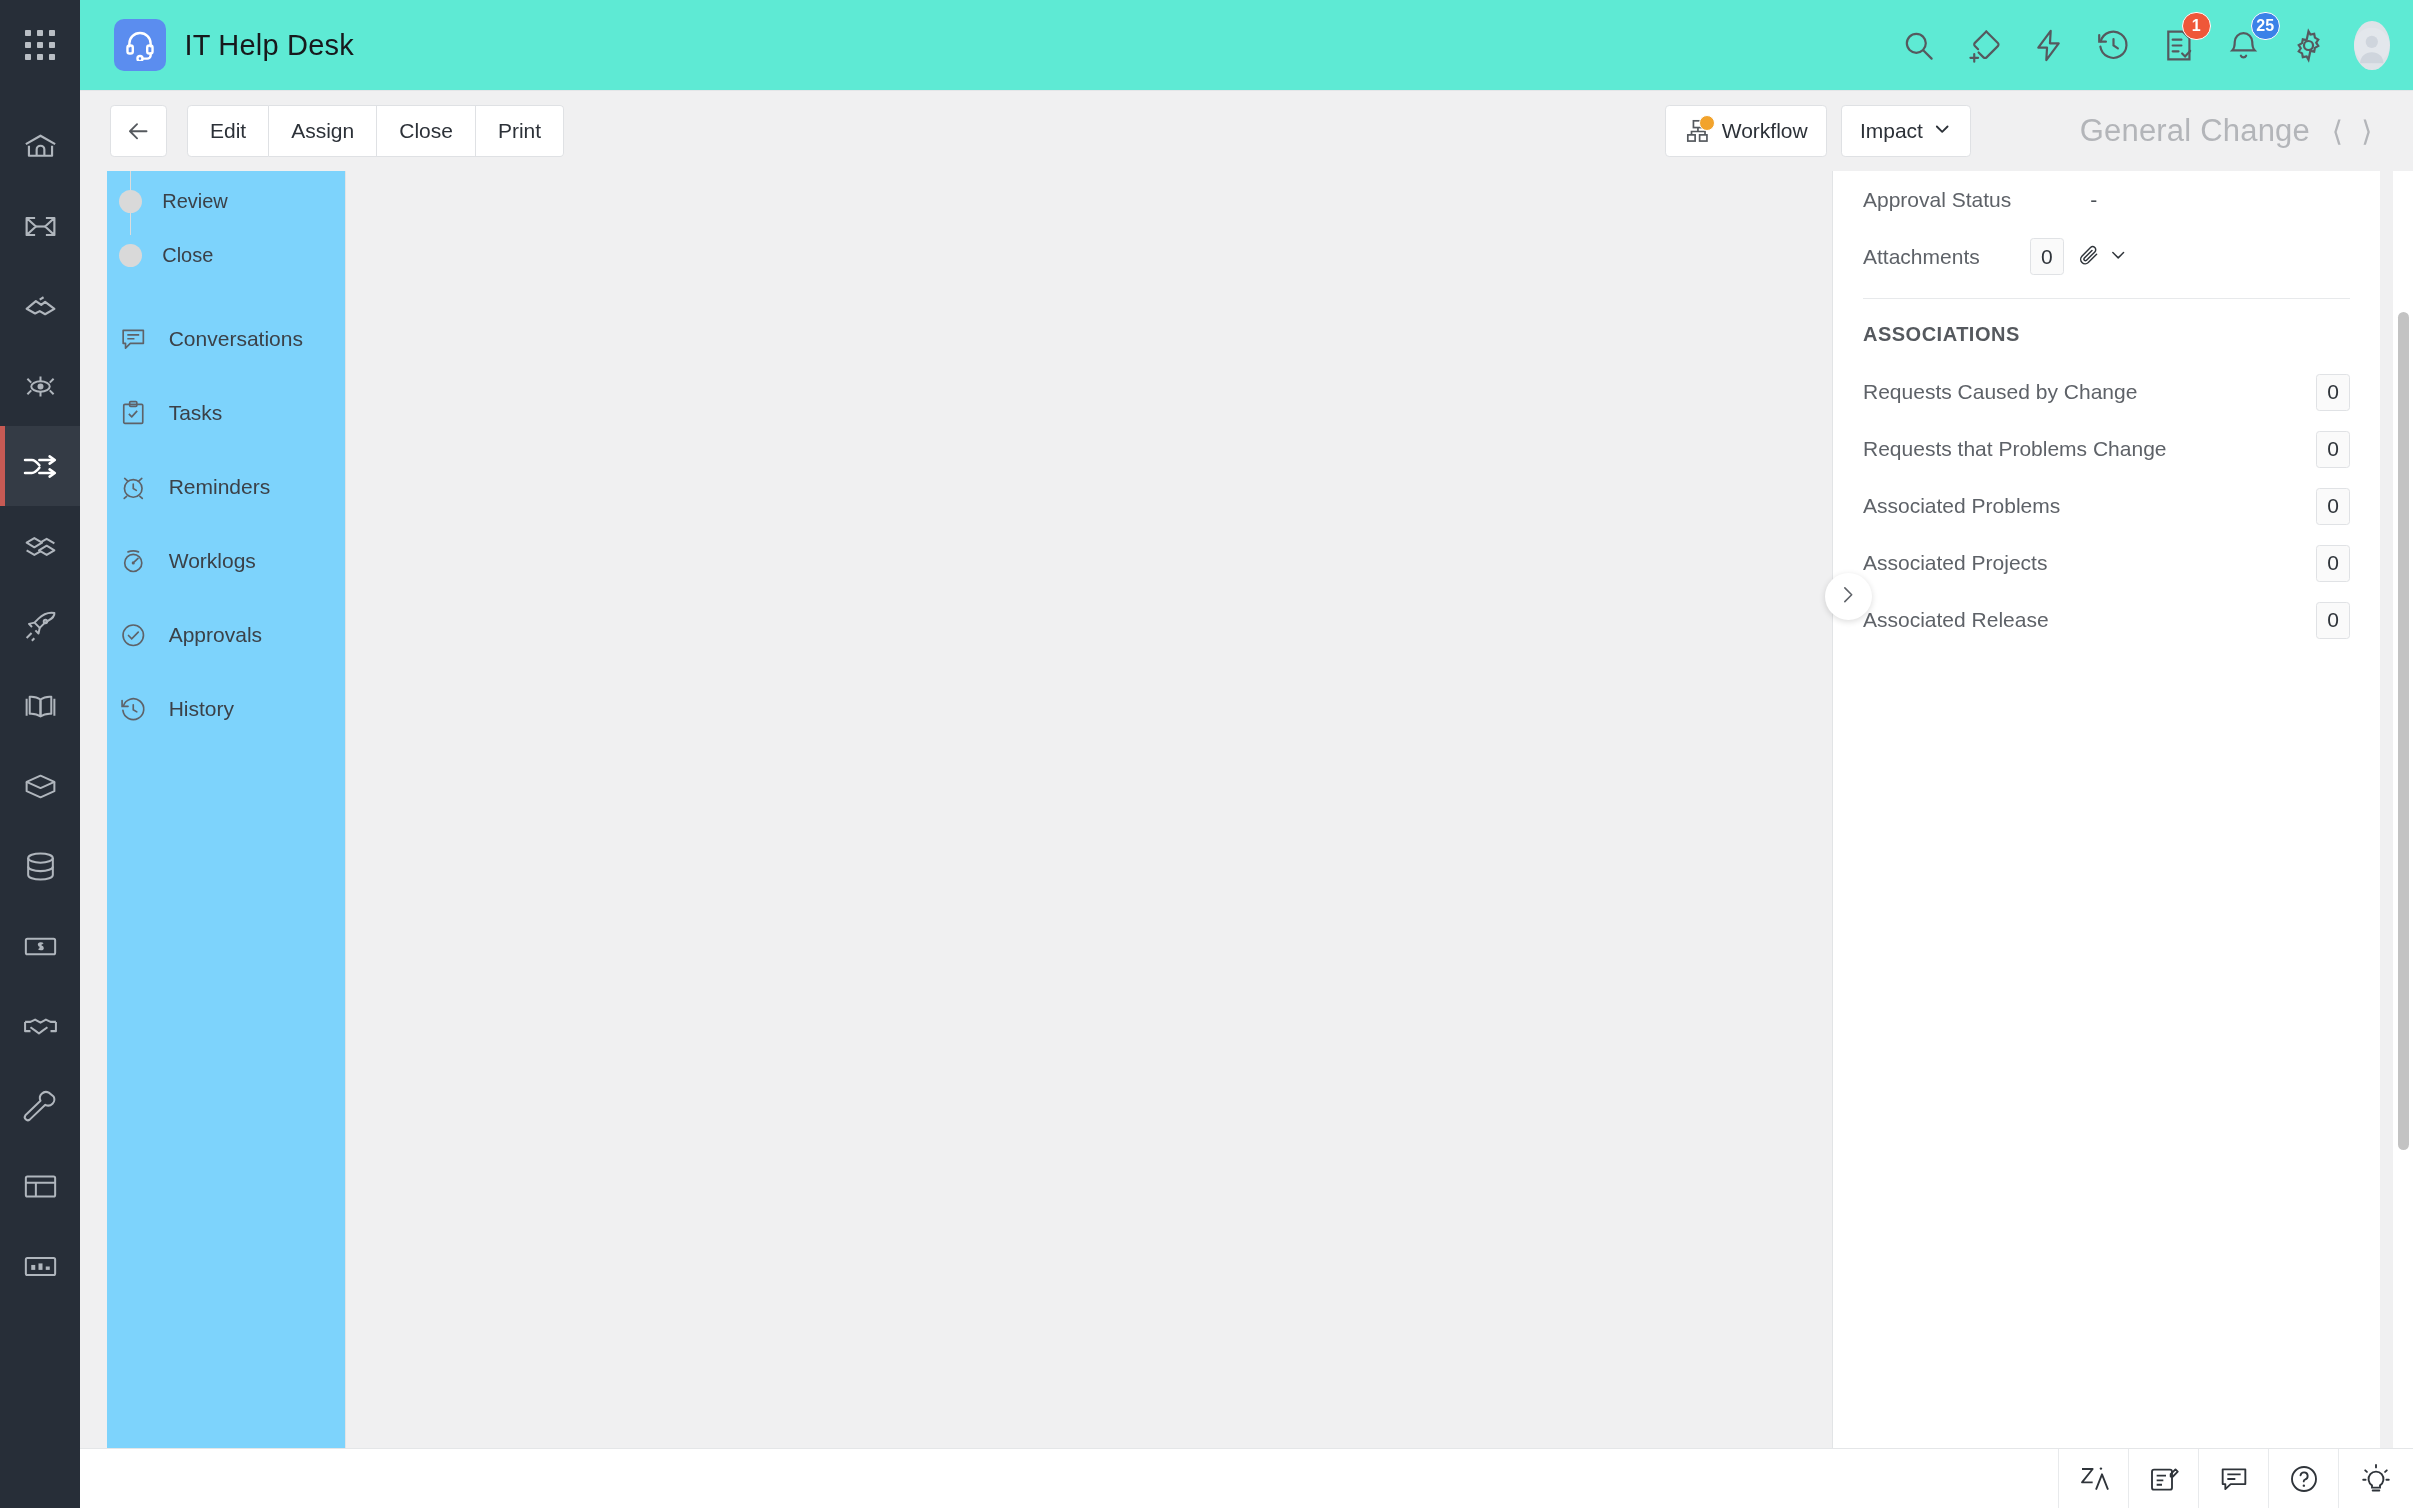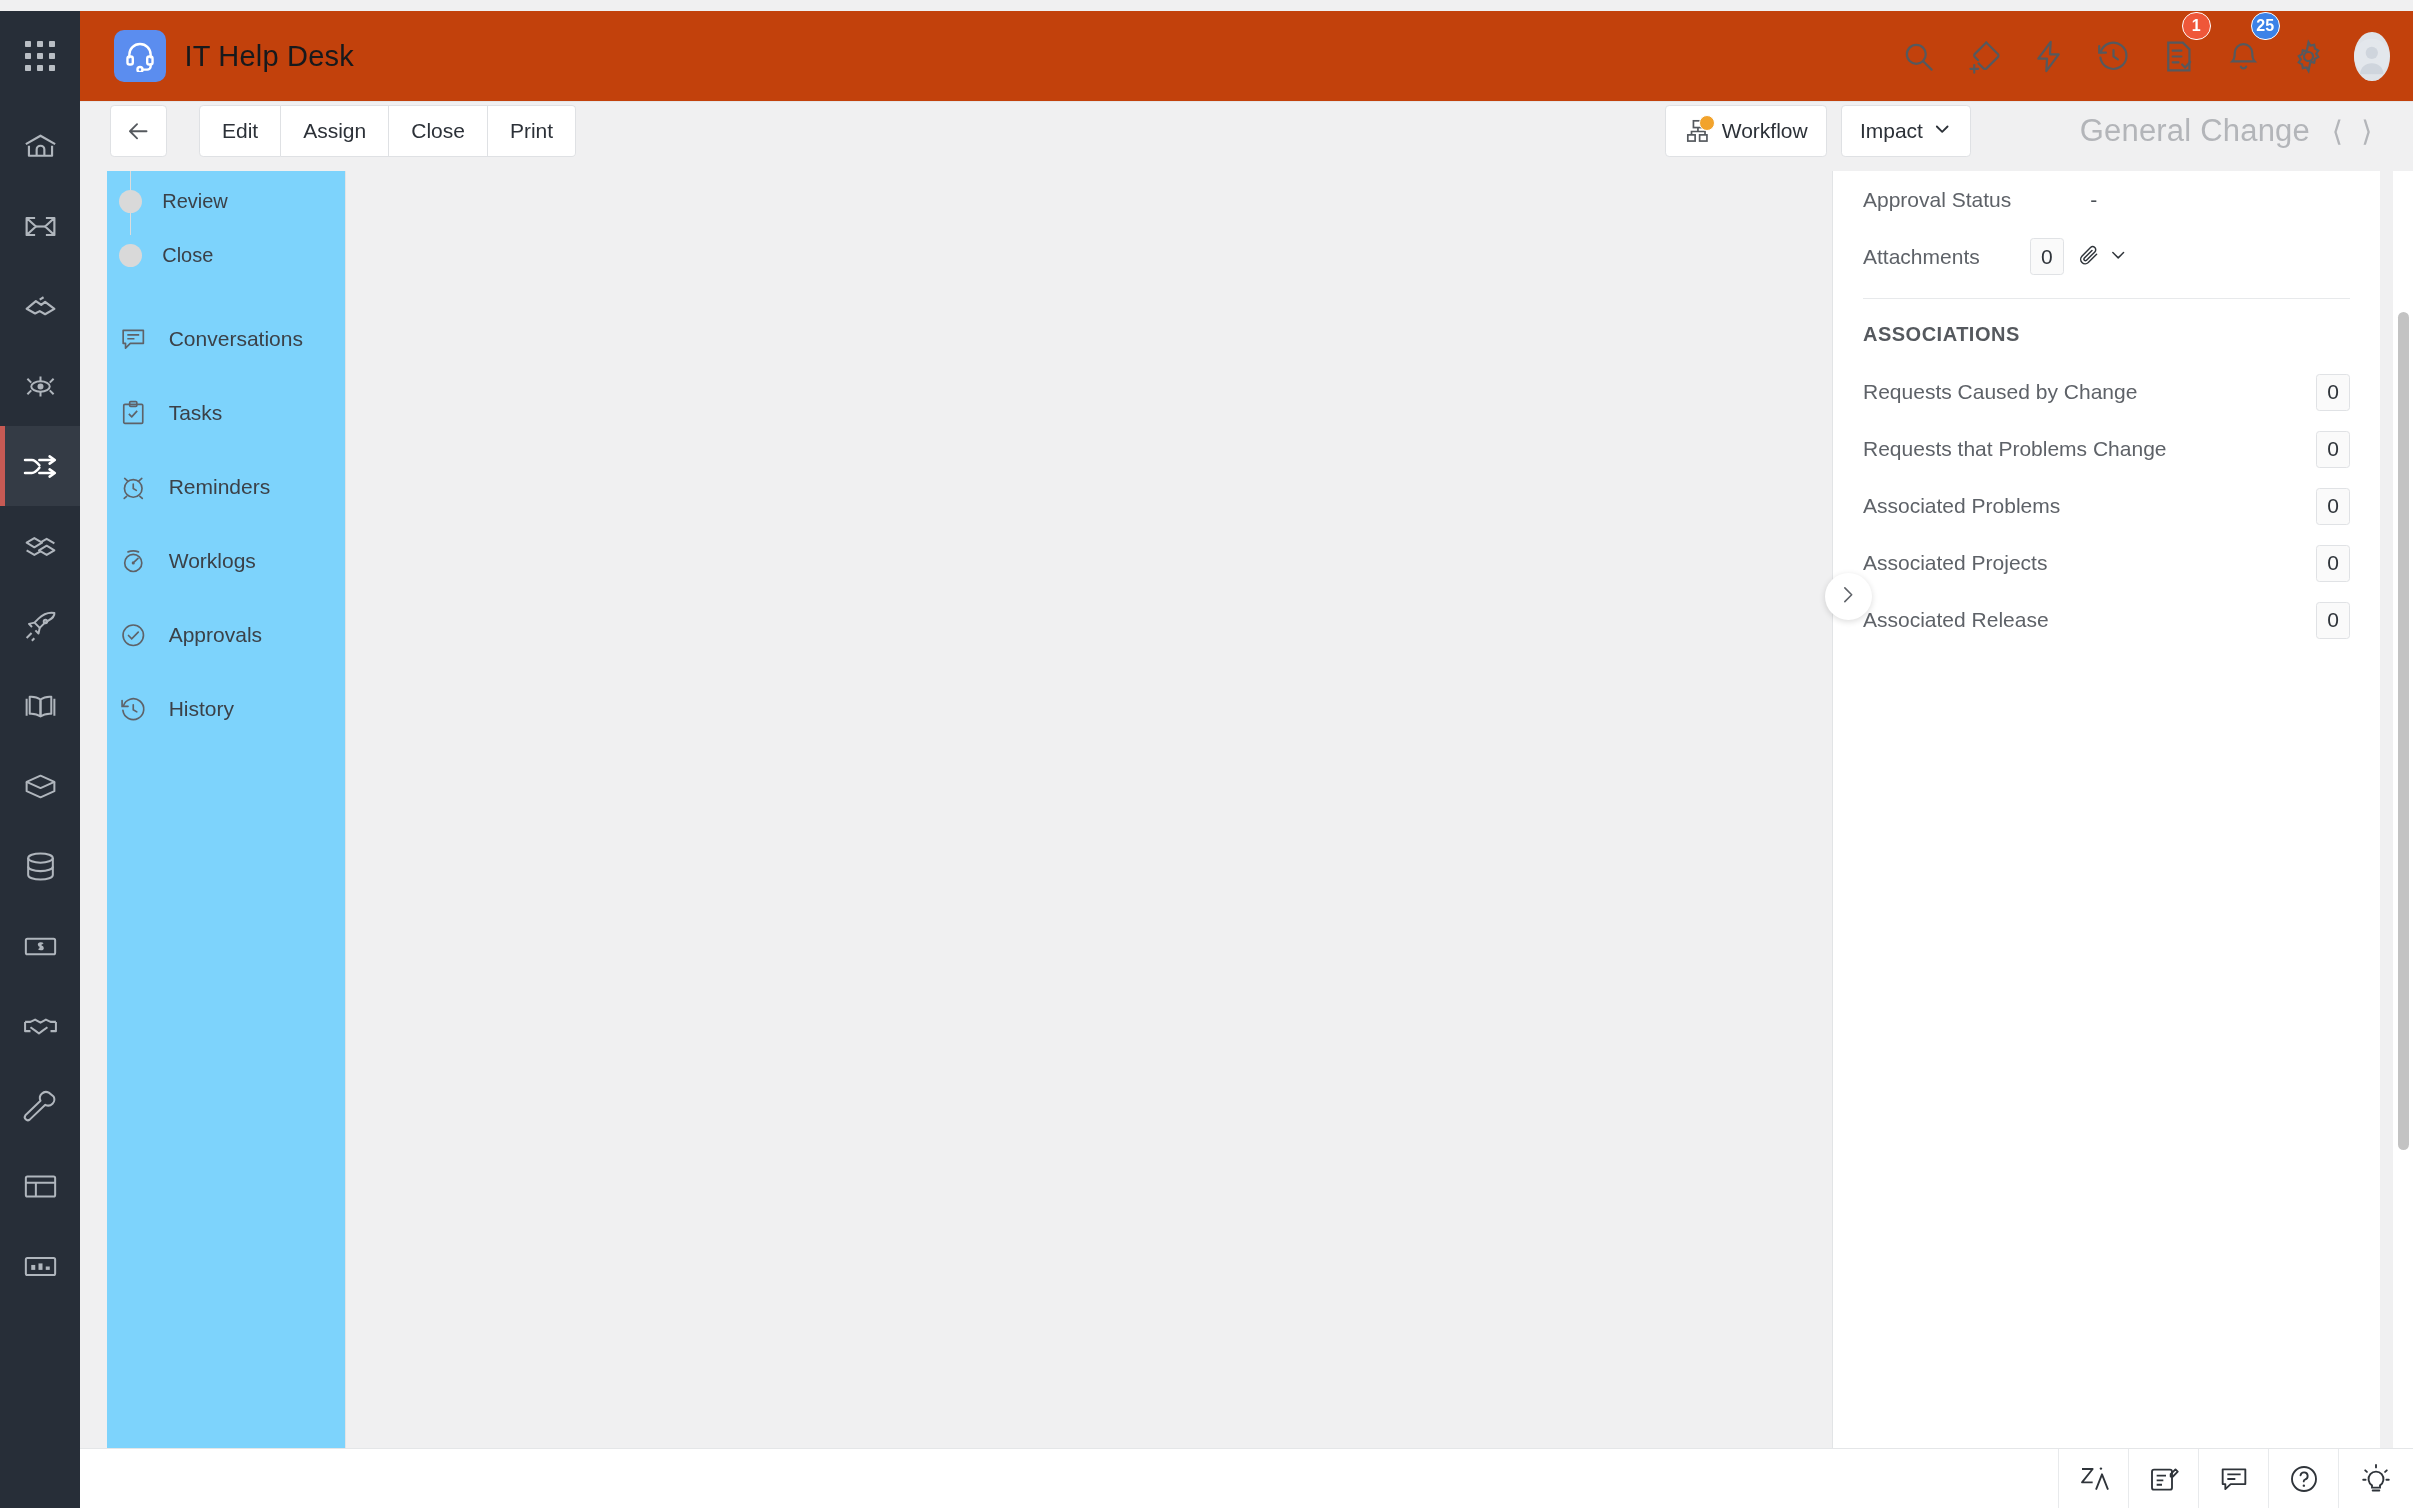--- a/index.html
+++ b/index.html
@@ -6,25 +6,24 @@
   html, body {
     width: 2413px; height: 1508px;
     font-family: "Liberation Sans", sans-serif;
     background: #ffffff;
     overflow: hidden;
   }
 
   
   .topbar {
     position: absolute; top: 0; left: 0; width: 2413px; height: 91px;
-    background: #c2410c;
+    background: #5eead4;
     display: flex; align-items: center;
     border-bottom: 0.8px solid #e4e6e8;
     z-index: 30;
-    margin-top: 11px;
   }
   .grid-launcher {
     width: 80px; height: 91px; background: #272e38;
     display: flex; align-items: center; justify-content: center;
     flex: 0 0 80px;
   }
   .grid-dots { display: grid; grid-template-columns: repeat(3, 5.9px); gap: 5.9px; }
   .grid-dots i { width: 5.9px; height: 5.9px; background: #b9bec4; border-radius: 0.8px; display:block; }
 
   .app-brand { display: flex; align-items: center; gap: 18.4px; margin-left: 34px; }
@@ -74,21 +73,21 @@
 
   
   .toolbar {
     position: absolute; top: 91px; left: 80px; width: 2333px; height: 80px;
     background: #f0f0f1; display:flex; align-items:center; z-index: 18;
   }
   .tb-back {
     margin-left: 30px; width: 57px; height: 52px; background:#fff; border:0.8px solid #dfe1e4;
     border-radius: 4.2px; display:flex; align-items:center; justify-content:center; cursor:pointer;
   }
-  .btn-group { margin-left: 32px; display:flex; }
+  .btn-group { margin-left: 20px; display:flex; }
   .btn-group button {
     height: 52px; background:#fff; border:0.8px solid #dfe1e4; border-left:none;
     font-family:"Liberation Sans", sans-serif; font-size: 21px; color:#2c3138;
     padding: 0 22px; cursor:pointer;
   }
   .btn-group button:first-child { border-left:0.8px solid #dfe1e4; border-radius:4.2px 0 0 4.2px; }
   .btn-group button:last-child { border-radius: 0 4.2px 4.2px 0; }
 
   .toolbar-right { margin-left:auto; display:flex; align-items:center; padding-right: 34px; }
   .wf-btn {

